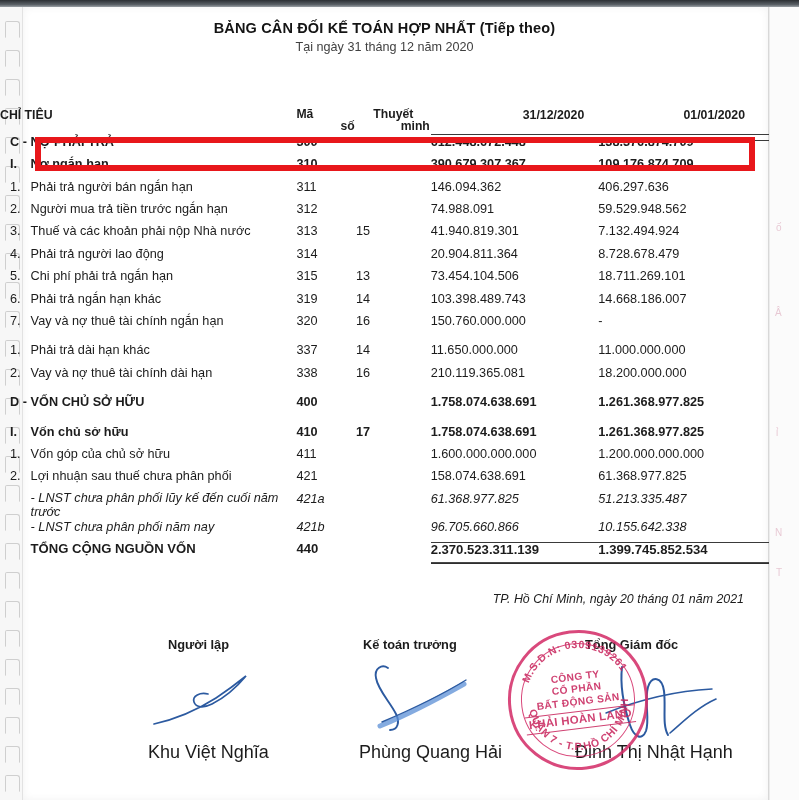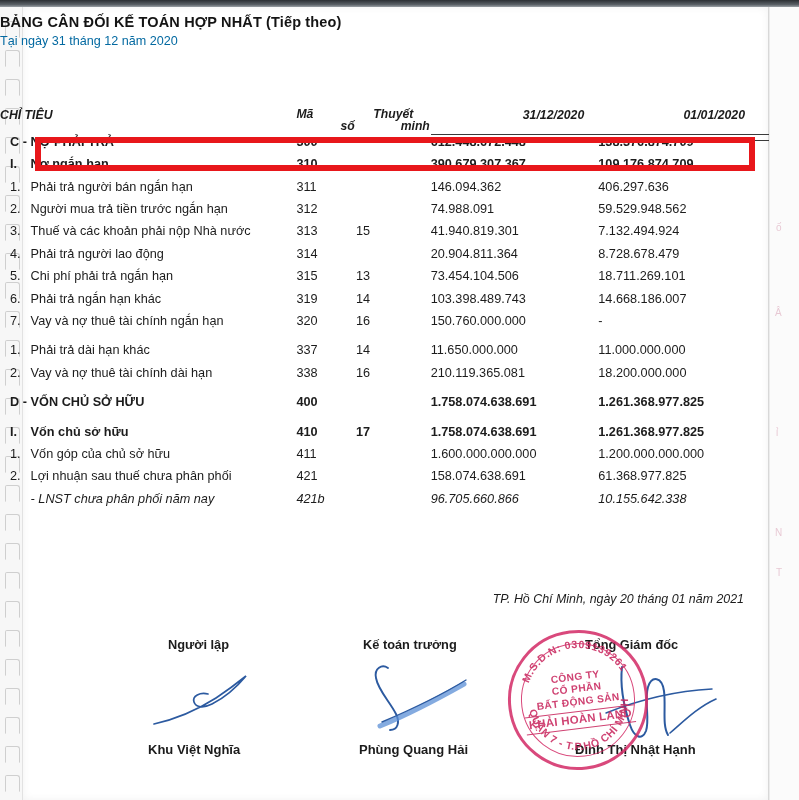--- a/index.html
+++ b/index.html
@@ -45,26 +45,26 @@
   }
   .ring {
     position: absolute; left: 5px; width: 15px; height: 17px;
     border: 1.4px solid #c9c9c9;
     border-bottom-color: transparent;
     border-radius: 2px 3px 0 0;
     opacity: .85;
   }
 
   
-  #doc-header { position: absolute; top: 14px; left: 0; right: 30px; }
+  #doc-header { position: absolute; top: 20px; left: 0; right: 30px; text-align: center; }
   #doc-title {
     font-size: 14.5px; font-weight: bold; letter-spacing: .15px;
     color: #141414;
   }
-  #doc-subtitle { font-size: 12.6px; margin-top: 4px; color: #0369a1; }
+  #doc-subtitle { font-size: 12.6px; margin-top: 4px; color: #404040; }
 
   #form-block {
     position: absolute; top: 56px; right: 56px; text-align: right;
   }
   #form-code { font-size: 12.4px; font-weight: bold; letter-spacing: .1px; }
   #currency-unit { font-size: 12.2px; font-style: italic; margin-top: 3px; }
 
   
   #balance-table {
     position: absolute; top: 108px; left: 0px; right: 30px;
@@ -72,21 +72,21 @@
     width: 769px;
   }
   #balance-table td, #balance-table th { padding: 0; vertical-align: top; }
   .col-idx   { width: 28px; text-align: left; }
   .col-label { width: 262px; }
   .col-code  { width: 52px; text-align: left; }
   .col-note  { width: 54px; text-align: center; }
   .col-v1    { width: 164px; text-align: right; padding-right: 14px !important; }
   .col-v2    { width: 167px; text-align: right; padding-right: 24px !important; }
 
-  thead th { font-size: 12.3px; font-weight: bold; padding-bottom: 2px !important; font-style: italic; }
+  thead th { font-size: 12.3px; font-weight: bold; padding-bottom: 2px !important; }
   th.h-label { text-align: left; vertical-align: bottom; padding-bottom: 3px !important; }
   th.h-code, th.h-note { text-align: left; line-height: 1.02; font-size: 12.2px; }
   th.h-note { text-align: center; }
   th.h-v1, th.h-v2 { text-align: right; vertical-align: bottom; padding-bottom: 3px !important; }
   th.h-v1 { padding-right: 14px !important; }
   th.h-v2 { padding-right: 24px !important; }
   .h-line2 { display: block; font-weight: bold; margin-left: 44px; }
 
   tbody tr { height: 22.4px; }
   tbody td { font-size: 12.7px; line-height: 1.14; }
@@ -130,21 +130,21 @@
     position: absolute; top: 592px; right: 55px;
     font-size: 12.4px; font-style: italic;
   }
   .sign-title {
     position: absolute; font-size: 12.8px; font-weight: bold;
   }
   #sign-title-preparer { top: 637px; left: 168px; }
   #sign-title-chief    { top: 637px; left: 363px; }
   #sign-title-ceo      { top: 637px; left: 585px; }
   .sign-name {
-    position: absolute; font-size: 13px; font-weight: bold;
+    position: absolute; font-size: 18px; font-weight: normal;
   }
   #sign-name-preparer { top: 742px; left: 148px; }
   #sign-name-chief    { top: 742px; left: 359px; }
   #sign-name-ceo      { top: 742px; left: 575px; }
 
   .ink { position: absolute; }
 
   
   #company-stamp {
     position: absolute; left: 508px; top: 630px;
@@ -380,25 +380,41 @@
         <tr class="lvl-item">
           <td class="c-idx">2.</td>
           <td class="c-label">Lợi nhuận sau thuế chưa phân phối</td>
           <td class="c-code">421</td>
           <td class="c-note"></td>
           <td class="c-v1 ">158.074.638.691</td>
           <td class="c-v2 ">61.368.977.825</td>
         </tr>
         <tr class="lvl-sub">
           <td class="c-idx"></td>
+          <td class="c-label wrap2">- LNST chưa phân phối lũy kế đến cuối năm trước</td>
+          <td class="c-code">421a</td>
+          <td class="c-note"></td>
+          <td class="c-v1 ">61.368.977.825</td>
+          <td class="c-v2 ">51.213.335.487</td>
+        </tr>
+        <tr class="lvl-sub">
+          <td class="c-idx"></td>
           <td class="c-label">- LNST chưa phân phối năm nay</td>
           <td class="c-code">421b</td>
           <td class="c-note"></td>
           <td class="c-v1 ">96.705.660.866</td>
           <td class="c-v2 ">10.155.642.338</td>
+        </tr>
+        <tr class="lvl-total rule-top-v dbl-under">
+          <td class="c-idx"></td>
+          <td class="c-label">TỔNG CỘNG NGUỒN VỐN</td>
+          <td class="c-code">440</td>
+          <td class="c-note"></td>
+          <td class="c-v1 has-rule has-dbl">2.370.523.311.139</td>
+          <td class="c-v2 has-rule has-dbl">1.399.745.852.534</td>
         </tr>
       </tbody>
   </table>
 
   <div id="hdr-rule-1"></div>
   <div id="hdr-rule-2"></div>
 
   <div id="highlight-box"></div>
 
   <div id="sign-date">TP. Hồ Chí Minh, ngày 20 tháng 01 năm 2021</div>

